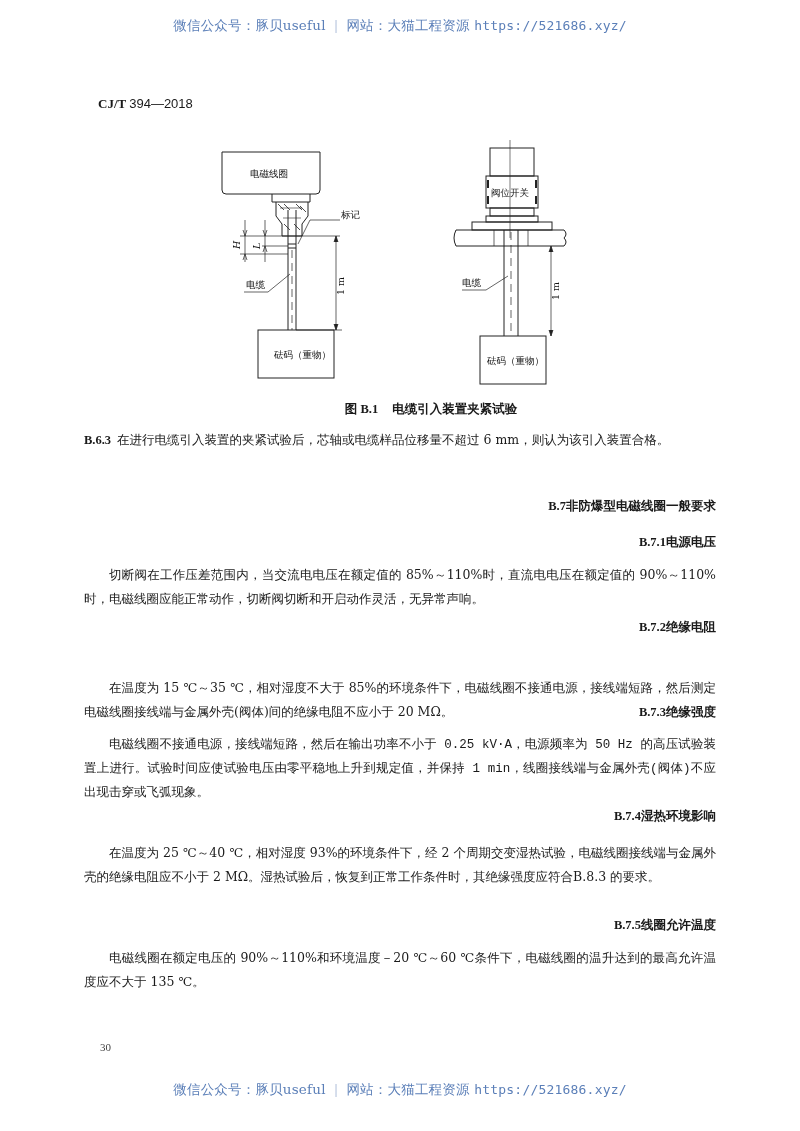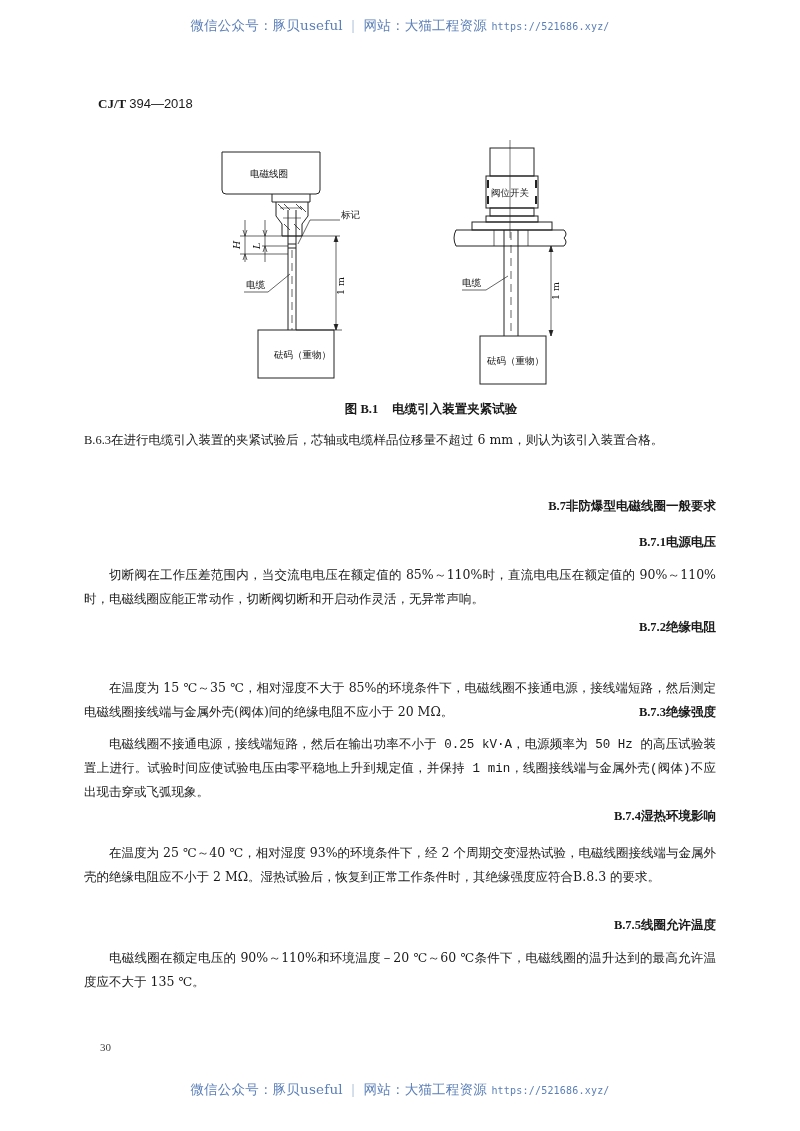--- a/index.html
+++ b/index.html
@@ -1,37 +1,37 @@
 <!DOCTYPE html>
 <html><head>
 <meta charset="utf-8">
 <style>
   html, body { margin: 0; padding: 0; background: #ffffff; }
   body { width: 800px; height: 1131px; position: relative; overflow: hidden;
          font-family: "DejaVu Serif", "Liberation Serif", serif; color: #1a1a1a; }
   .watermark { position: absolute; left: 0; width: 800px; text-align: center;
                font-size: 13.5px; color: #5b7fb8; letter-spacing: 0.2px; }
   .watermark .sep { color: #b8c6de; margin: 0 8px; }
-  .watermark .url { font-family: "DejaVu Sans Mono", "Liberation Mono", monospace; font-size: 10px; }
+  .watermark .url { font-family: "DejaVu Sans Mono", "Liberation Mono", monospace; font-size: 13px; }
   .wm-top { top: 17px; }
   .wm-bottom { top: 1081px; }
   .std-code { position: absolute; left: 98px; top: 96px; font-size: 13px; font-weight: bold;
               font-family: "Liberation Serif", serif; }
   .std-code .num { font-weight: normal; font-family: "Liberation Sans", sans-serif; }
   .figure { position: absolute; left: 0; top: 140px; width: 800px; height: 260px; }
   .figure svg { position: absolute; left: 0; top: 0; }
   .fig-caption { position: absolute; top: 401px; left: 0; width: 800px; text-align: center;
                  font-size: 12.5px; font-weight: bold; font-family: "DejaVu Sans", sans-serif; padding-left: 31px; }
   .fig-caption .fig-no { margin-right: 14px; font-family: "Liberation Serif", serif; }
   .block { position: absolute; left: 84px; width: 632px; font-size: 12.5px; line-height: 24px; }
   .head { font-family: "DejaVu Sans", sans-serif; font-weight: bold; font-size: 12.5px; text-align: right; }
   .head .no { font-family: "Liberation Serif", serif; display: inline-block; width: 46px; }
   .head .no.short { width: 34px; }
   .para { text-indent: 25px; text-align: justify; }
-  .inline-no { font-family: "Liberation Serif", serif; font-weight: normal; margin-right: 0; }
+  .inline-no { font-family: "Liberation Serif", serif; font-weight: bold; margin-right: 6px; }
   .page-num { position: absolute; left: 100px; top: 1041px; font-size: 11px; color: #444;
               font-family: "Liberation Serif", serif; }
 </style>
 </head>
 <body>
 
 <div class="watermark wm-top">
   <span>微信公众号：豚贝useful</span><span class="sep">|</span><span>网站：大猫工程资源</span>
   <span class="url">https://521686.xyz/</span>
 </div>

